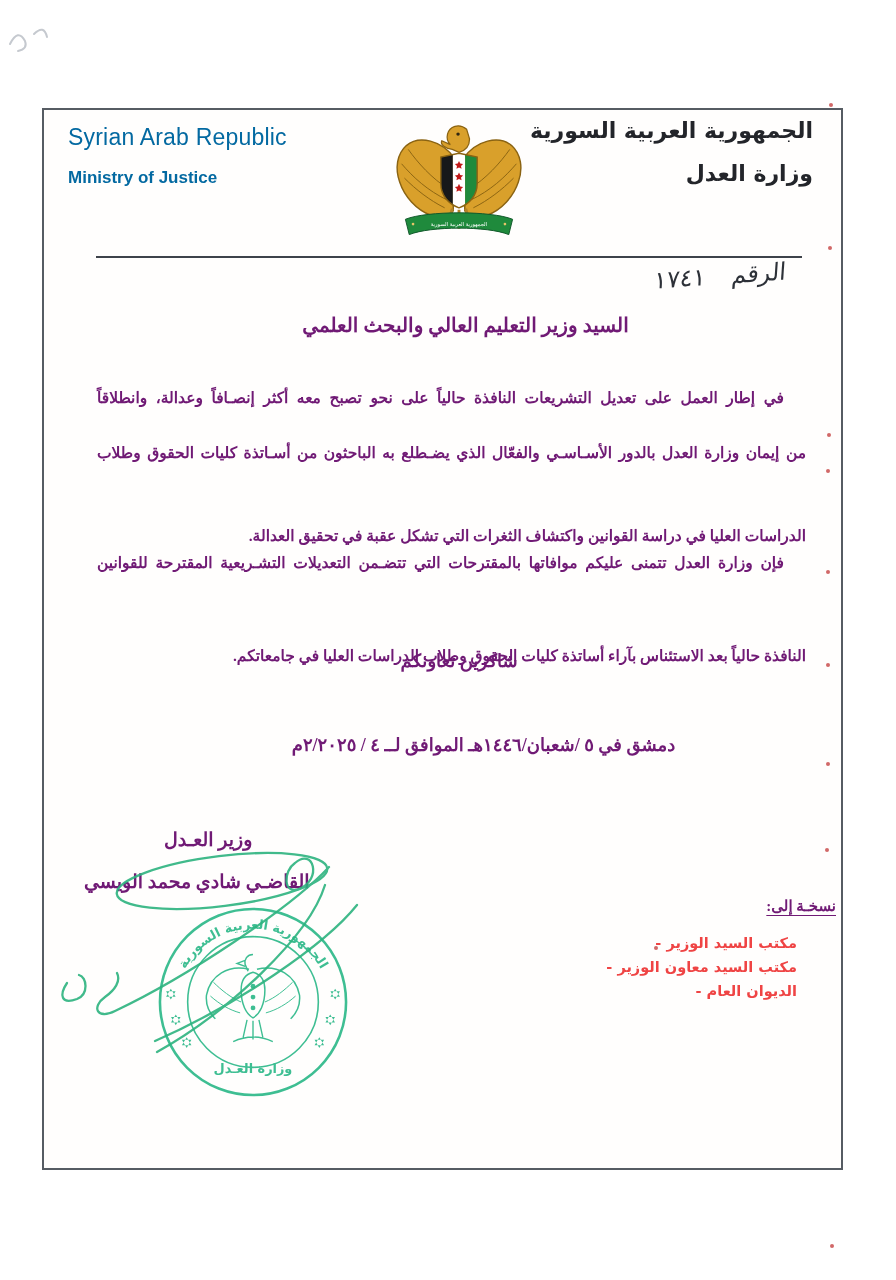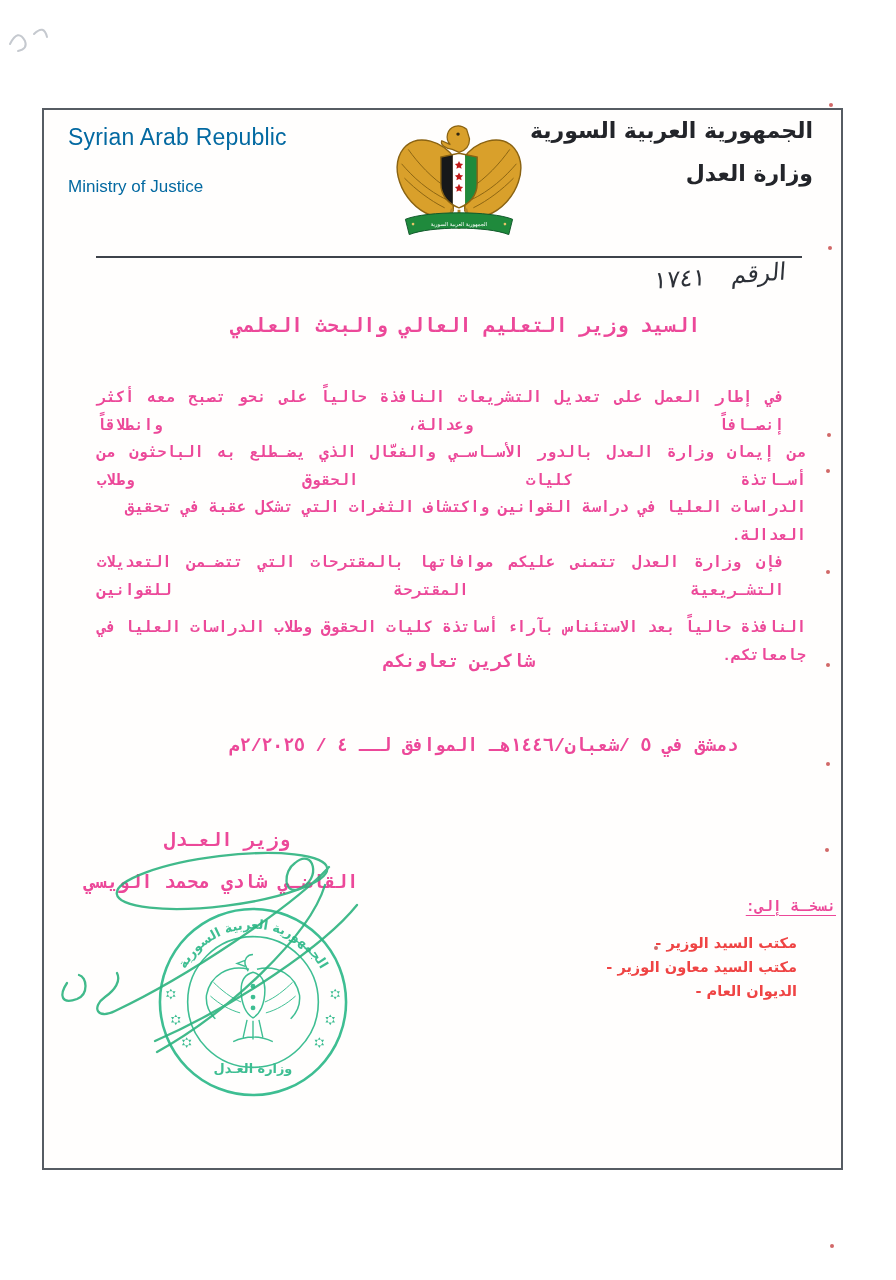--- a/index.html
+++ b/index.html
@@ -8,42 +8,42 @@
     font-family:"Liberation Sans",sans-serif;overflow:hidden;
   }
   
   .frame{
     position:absolute;left:42px;top:108px;width:797px;height:1058px;
     border:2px solid #565c63;background:#fffefd;
   }
   
   .hdr-en{position:absolute;left:24px;top:14px;color:#0369a1;}
   .hdr-en .l1{font-size:23px;letter-spacing:.2px;}
-  .hdr-en .l2{font-size:17px;font-weight:normal;margin-top:26px;}
+  .hdr-en .l2{font-size:17px;font-weight:bold;margin-top:17px;}
   .hdr-ar{position:absolute;right:28px;top:8px;text-align:right;}
   .hdr-ar .l1,.hdr-ar .l2{
     direction:rtl;font-family:"DejaVu Sans",sans-serif;font-weight:bold;
     font-size:22px;color:#23252a;
   }
   .hdr-ar .l2{margin-top:18px;padding-left:4px;}
   .emblem{position:absolute;left:348px;top:8px;width:134px;height:126px;}
   .rule{position:absolute;left:52px;top:146px;width:706px;height:2px;background:#3e434a;}
   
   .refnum{
     position:absolute;right:55px;top:152px;direction:rtl;
     font-family:"DejaVu Sans",sans-serif;font-size:24px;color:#2d3138;
     transform:rotate(-4deg) skewX(-8deg);display:flex;gap:26px;
   }
   
-  .ar{direction:rtl;font-family:Liberation Mono, monospace;font-weight:bold;color:#ec4899;}
+  .ar{direction:rtl;font-family:Liberation Serif, serif;font-weight:bold;color:#701a75;}
   .recipient{position:absolute;left:0;top:203px;width:100%;padding-left:46px;
     box-sizing:border-box;text-align:center;font-size:20px;}
   .bline{position:absolute;left:53px;right:35px;font-size:15.5px;line-height:28px;}
   .jf{text-align:justify;text-align-last:justify;}
-  .rt{}
+  .rt{margin-top:28px;}
   .ind{padding-right:22px;}
   .t1{top:274px}.t2{top:329px}.t3{top:384px}.t4{top:439px}.t5{top:504px}
   .closing{position:absolute;left:0;top:540px;width:100%;padding-left:33px;
     box-sizing:border-box;text-align:center;font-size:18px;}
   .dateline{position:absolute;left:0;top:624px;width:100%;padding-left:82px;
     box-sizing:border-box;text-align:center;font-size:18px;}
   
   .sig-title{position:absolute;left:120px;top:718px;font-size:19px;white-space:nowrap;}
   .sig-name{position:absolute;left:40px;top:760px;font-size:19px;white-space:nowrap;}
   .sig-svg{position:absolute;left:13px;top:735px;width:368px;height:228px;z-index:6;}

